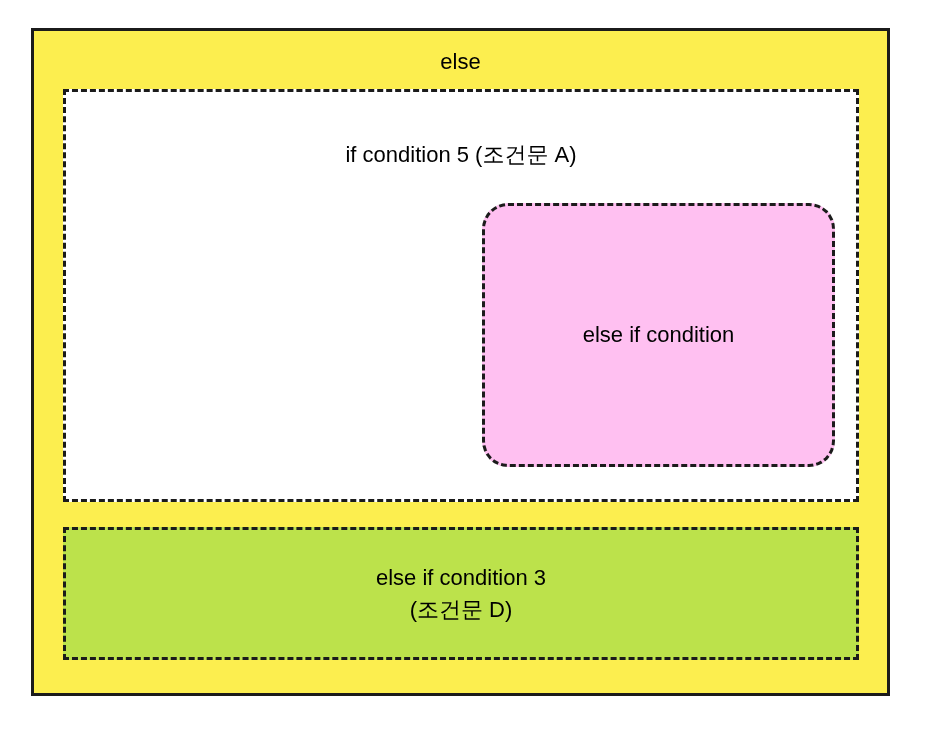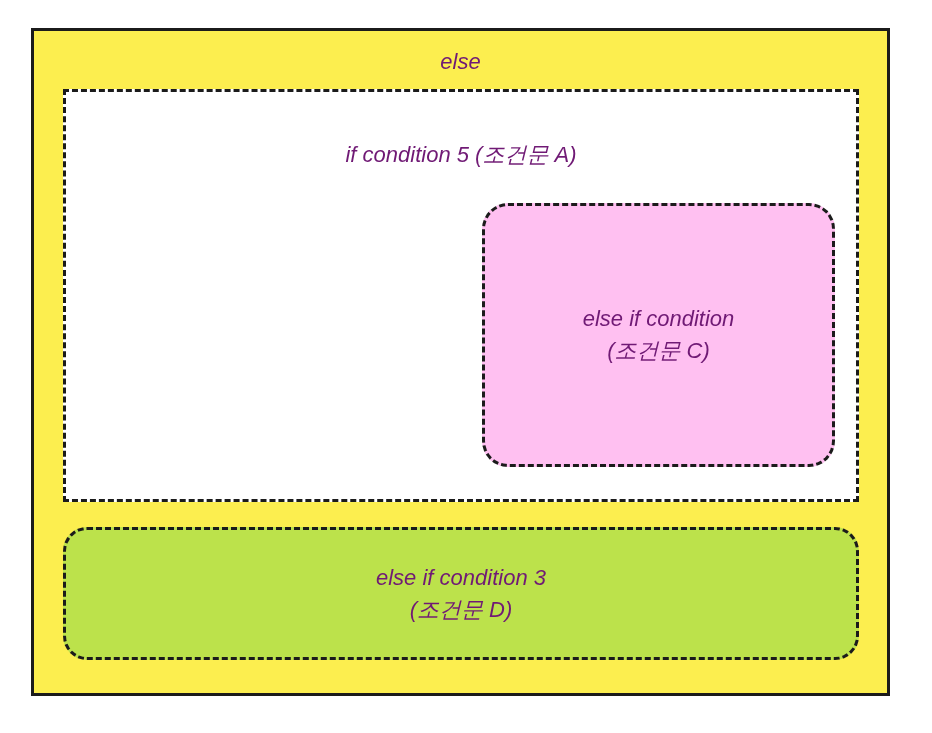--- a/index.html
+++ b/index.html
@@ -7,22 +7,21 @@
     padding: 0;
     background: #ffffff;
     font-family: "Liberation Sans", "DejaVu Sans", sans-serif;
   }
   .canvas {
     position: relative;
     width: 932px;
     height: 733px;
     background: #ffffff;
     overflow: hidden;
-    color: #701a75;
-    font-style: italic;
+    color: #000000;
   }
   .block {
     position: absolute;
     box-sizing: border-box;
   }
   .outer-block {
     left: 31px;
     top: 28px;
     width: 859px;
     height: 668px;
@@ -99,24 +98,23 @@
   </div>
 
   <div class="block level1-block" style="background-color: rgb(255, 255, 255);">
     <div class="level1-label">if condition 5 (조건문 A)</div>
   </div>
 
 
   <div class="block child-block child-elseif-c" style="background-color: rgb(255, 192, 241); border-radius: 26px;">
     <div>
       <span class="label-line">else if condition</span>
-      <span class="label-line">(조건문 C)</span>
     </div>
   </div>
 
-  <div class="block bottom-block" style="background-color: rgb(188, 226, 75); border-radius: 24px;">
+  <div class="block bottom-block" style="background-color: rgb(188, 226, 75);">
     <div>
       <span class="label-line">else if condition 3</span>
       <span class="label-line">(조건문 D)</span>
     </div>
   </div>
 
 </div>
 
 </body></html>

